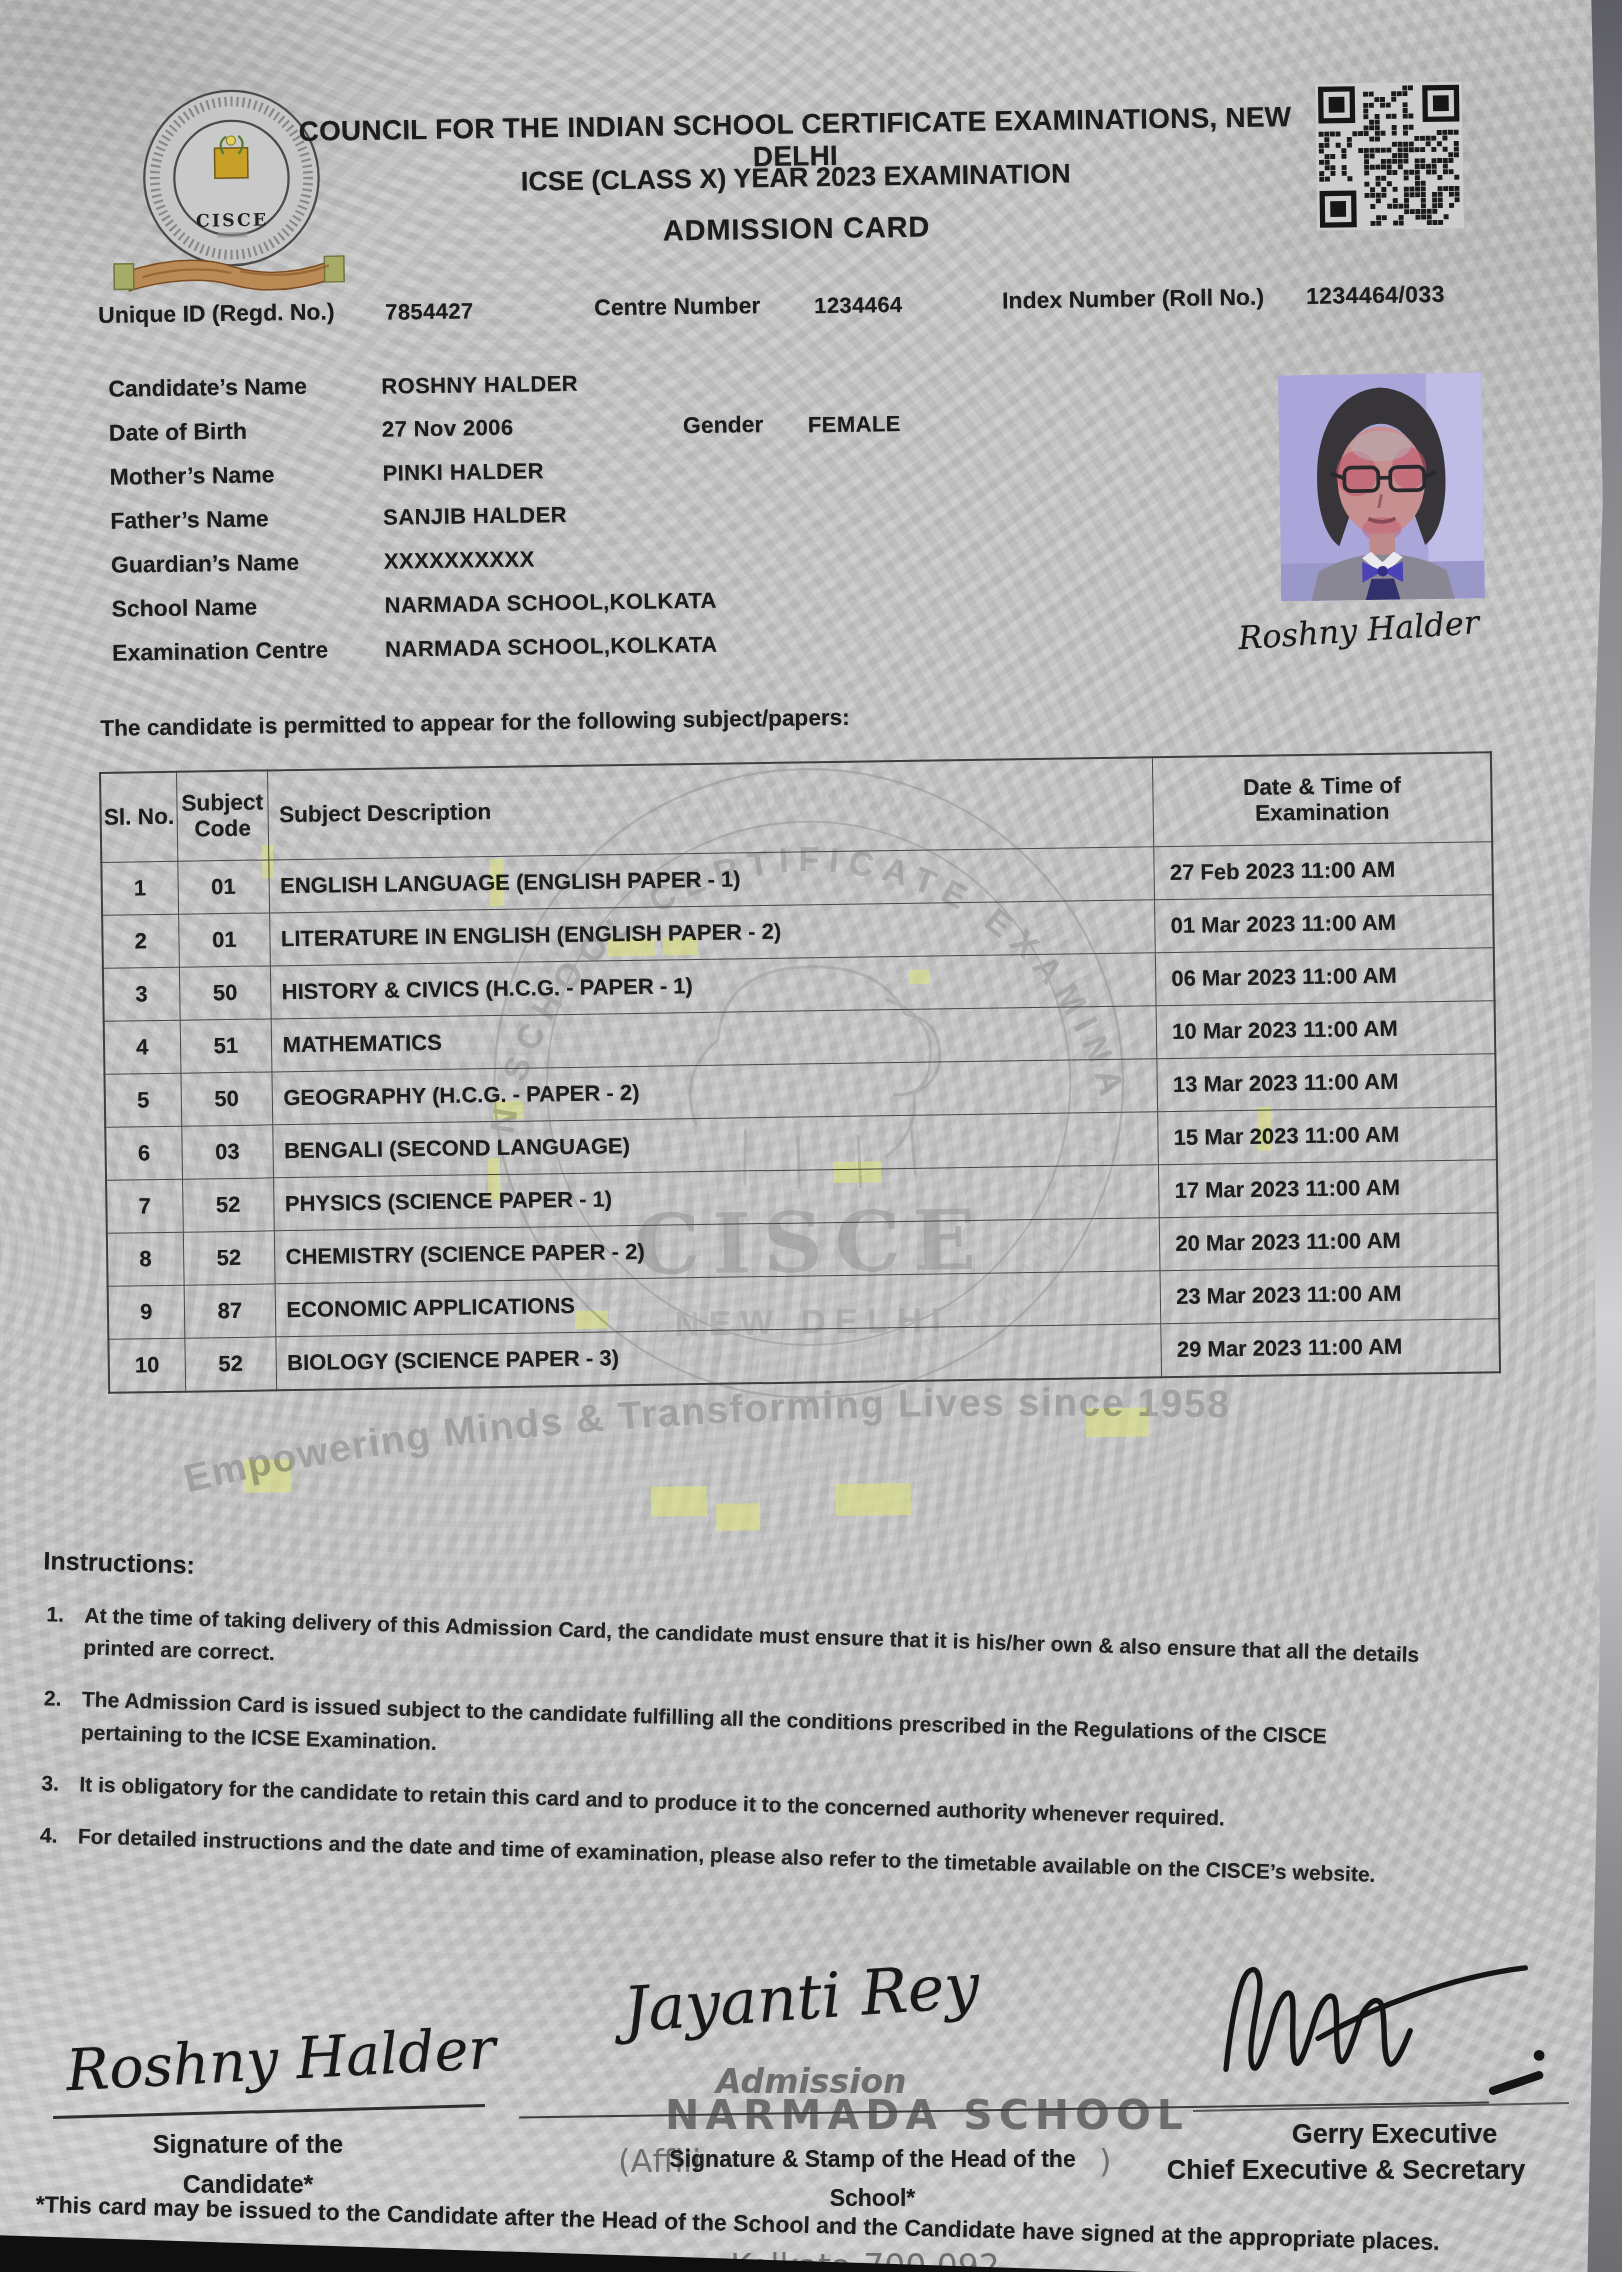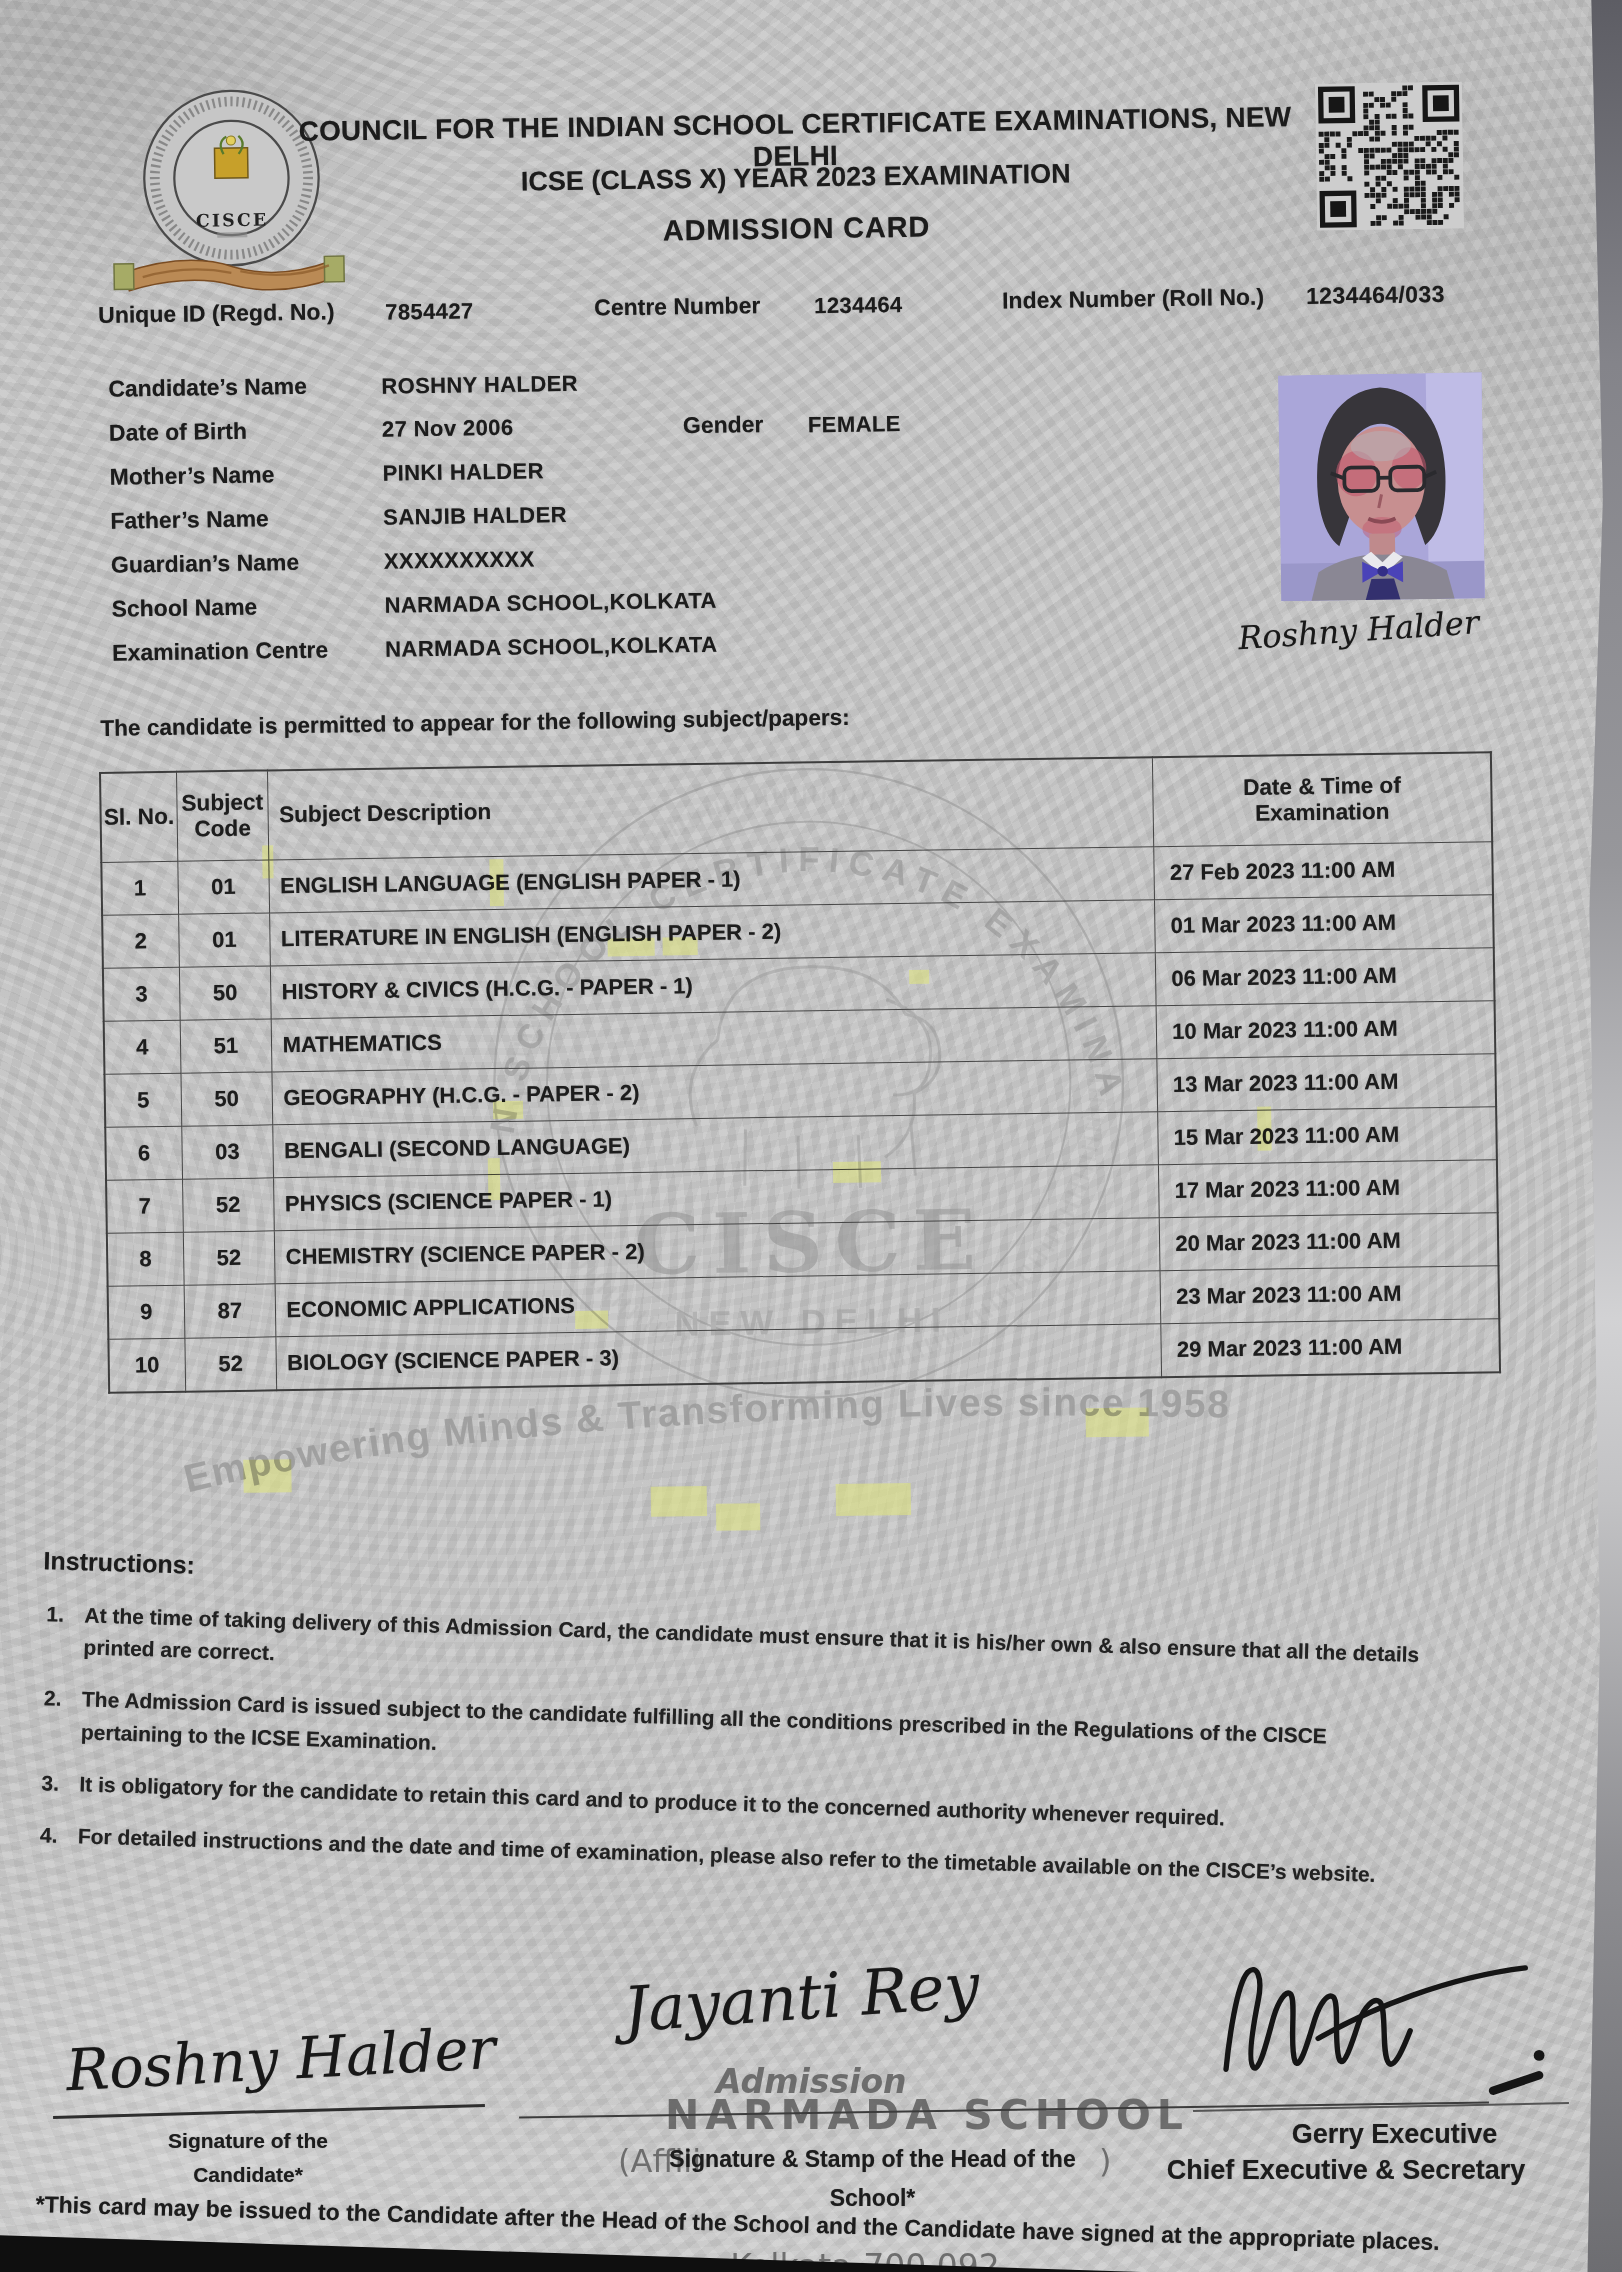--- a/index.html
+++ b/index.html
@@ -484,21 +484,21 @@
       <div class="txt">It is obligatory for the candidate to retain this card and to produce it to the concerned authority whenever required.</div>
     </div>
     <div class="item">
       <span class="num">4.</span>
       <div class="txt">For detailed instructions and the date and time of examination, please also refer to the timetable available on the CISCE’s website.</div>
     </div>
   </div>
 
   <div class="abs script ink" style="left:66px;top:2026px;font-size:57px;transform:rotate(-3deg);z-index:3;">Roshny Halder</div>
   <div class="abs sigline" style="left:53px;top:2110px;width:432px;transform:rotate(-1.6deg);z-index:3;"></div>
-  <div class="abs ink" style="left:120px;top:2124px;width:256px;text-align:center;font-size:21px;font-weight:bold;line-height:1.6;z-index:3;">Signature of the Candidate*</div>
+  <div class="abs ink" style="left:120px;top:2124px;width:256px;text-align:center;font-size:25px;font-weight:bold;line-height:1.6;z-index:3;">Signature of the Candidate*</div>
 
   <div class="abs script ink" style="left:623px;top:1961px;font-size:62px;transform:rotate(-4deg);z-index:3;">Jayanti Rey</div>
   <div class="abs stamp" style="left:716px;top:2062px;font-size:33px;font-weight:bold;font-style:italic;z-index:2;">Admission</div>
   <div class="abs stamp" style="left:665px;top:2091px;font-size:41px;font-weight:bold;letter-spacing:6px;z-index:2;">NARMADA SCHOOL</div>
   <div class="abs" style="left:519px;top:2109px;width:970px;height:2.3px;background:#3c3c3c;transform:rotate(-0.9deg);z-index:3;"></div>
   <div class="abs stamp" style="left:618px;top:2142px;font-size:32px;z-index:2;">(Affili</div>
   <div class="abs stamp" style="left:1099px;top:2142px;font-size:32px;z-index:2;">)</div>
   <div class="abs ink" style="left:662px;top:2140px;width:421px;text-align:center;font-size:23px;font-weight:bold;line-height:1.7;z-index:4;">Signature &amp; Stamp of the Head of the School*</div>
   <div class="abs stamp" style="left:602px;top:2247px;width:526px;text-align:center;font-size:33px;z-index:2;">Kolkata-700 092</div>
 

